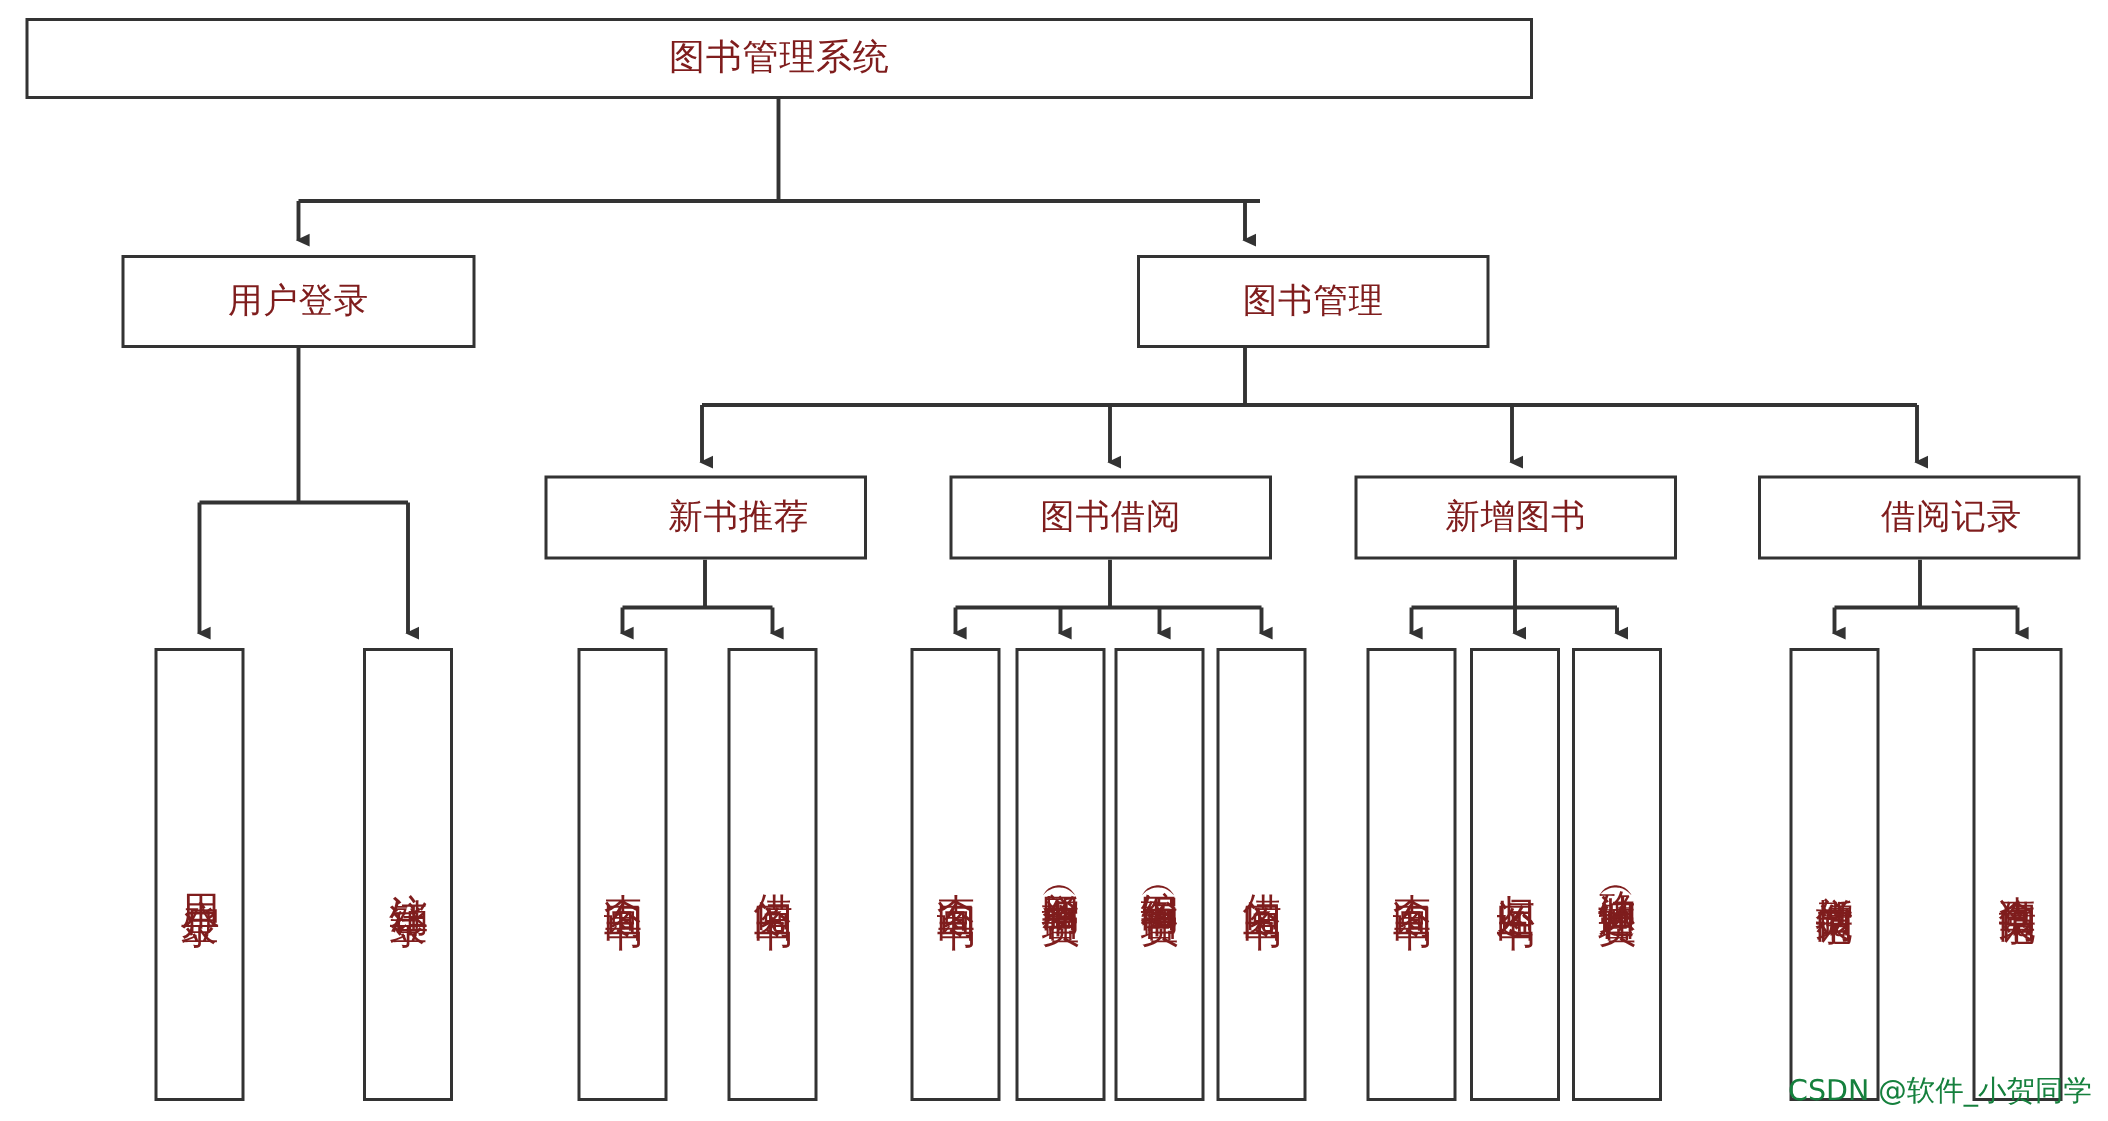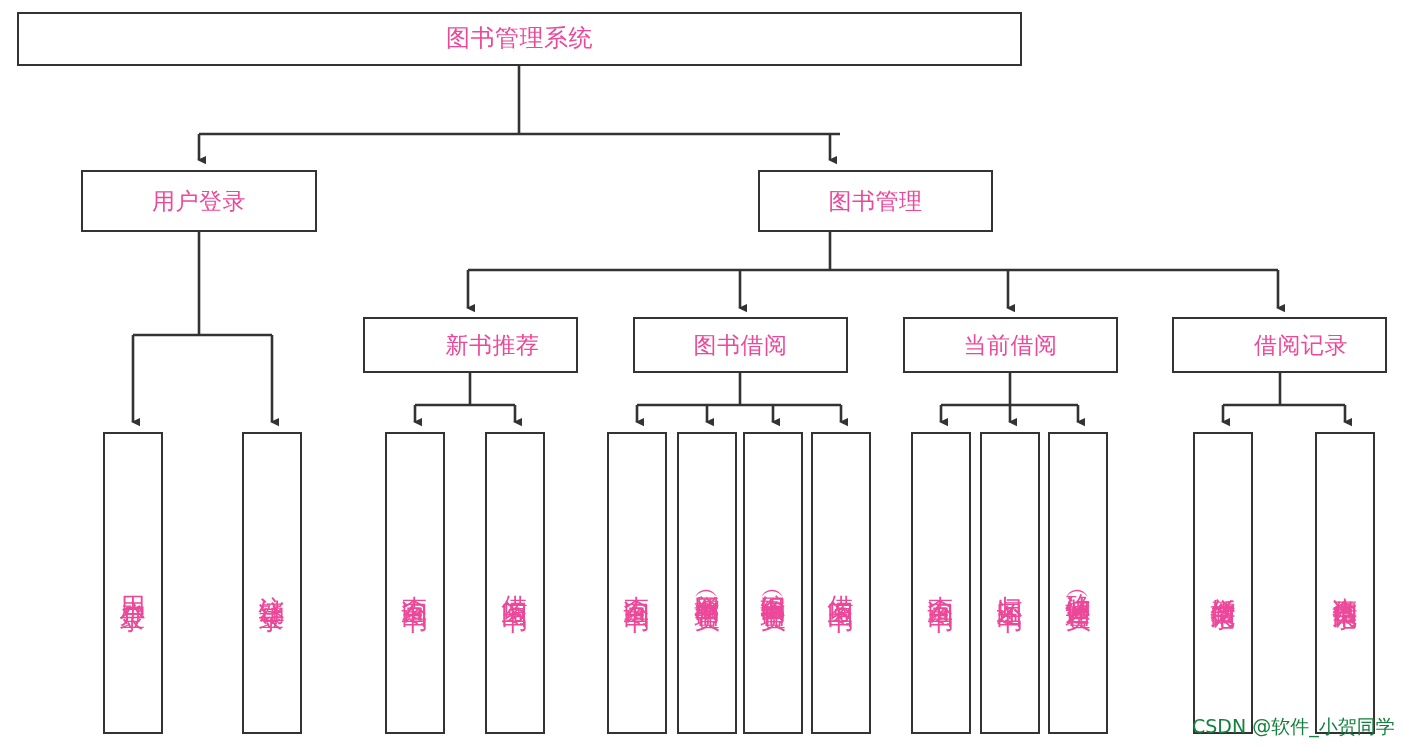--- a/index.html
+++ b/index.html
@@ -30,21 +30,21 @@
     position: absolute;
     box-sizing: border-box;
     background: #ffffff;
     border: 2px solid #333333;
     display: flex;
     align-items: center;
     justify-content: center;
     z-index: 3;
   }
   .node .label {
-    color: #ec4899;
+    color: #7f1d1d;
     text-align: center;
     line-height: 1.15;
     white-space: nowrap;
   }
   
   .node.horiz .label {
     font-size: 23px;
     letter-spacing: 0.5px;
   }
   .node.root .label {
@@ -149,21 +149,21 @@
 
   <div class="node horiz" style="left:363px; top:317px; width:215px; height:56px;padding-left:44px;">
     <span class="label">新书推荐</span>
   </div>
 
   <div class="node horiz" style="left:633px; top:317px; width:215px; height:56px;">
     <span class="label">图书借阅</span>
   </div>
 
   <div class="node horiz" style="left:903px; top:317px; width:215px; height:56px;">
-    <span class="label">当前借阅</span>
+    <span class="label">新增图书</span>
   </div>
 
   <div class="node horiz" style="left:1172px; top:317px; width:215px; height:56px;padding-left:43px;">
     <span class="label">借阅记录</span>
   </div>
 
   <div class="node vert" style="left:103px; top:432px; width:60px; height:302px;">
     <span class="label">用户登录</span>
   </div>
 

